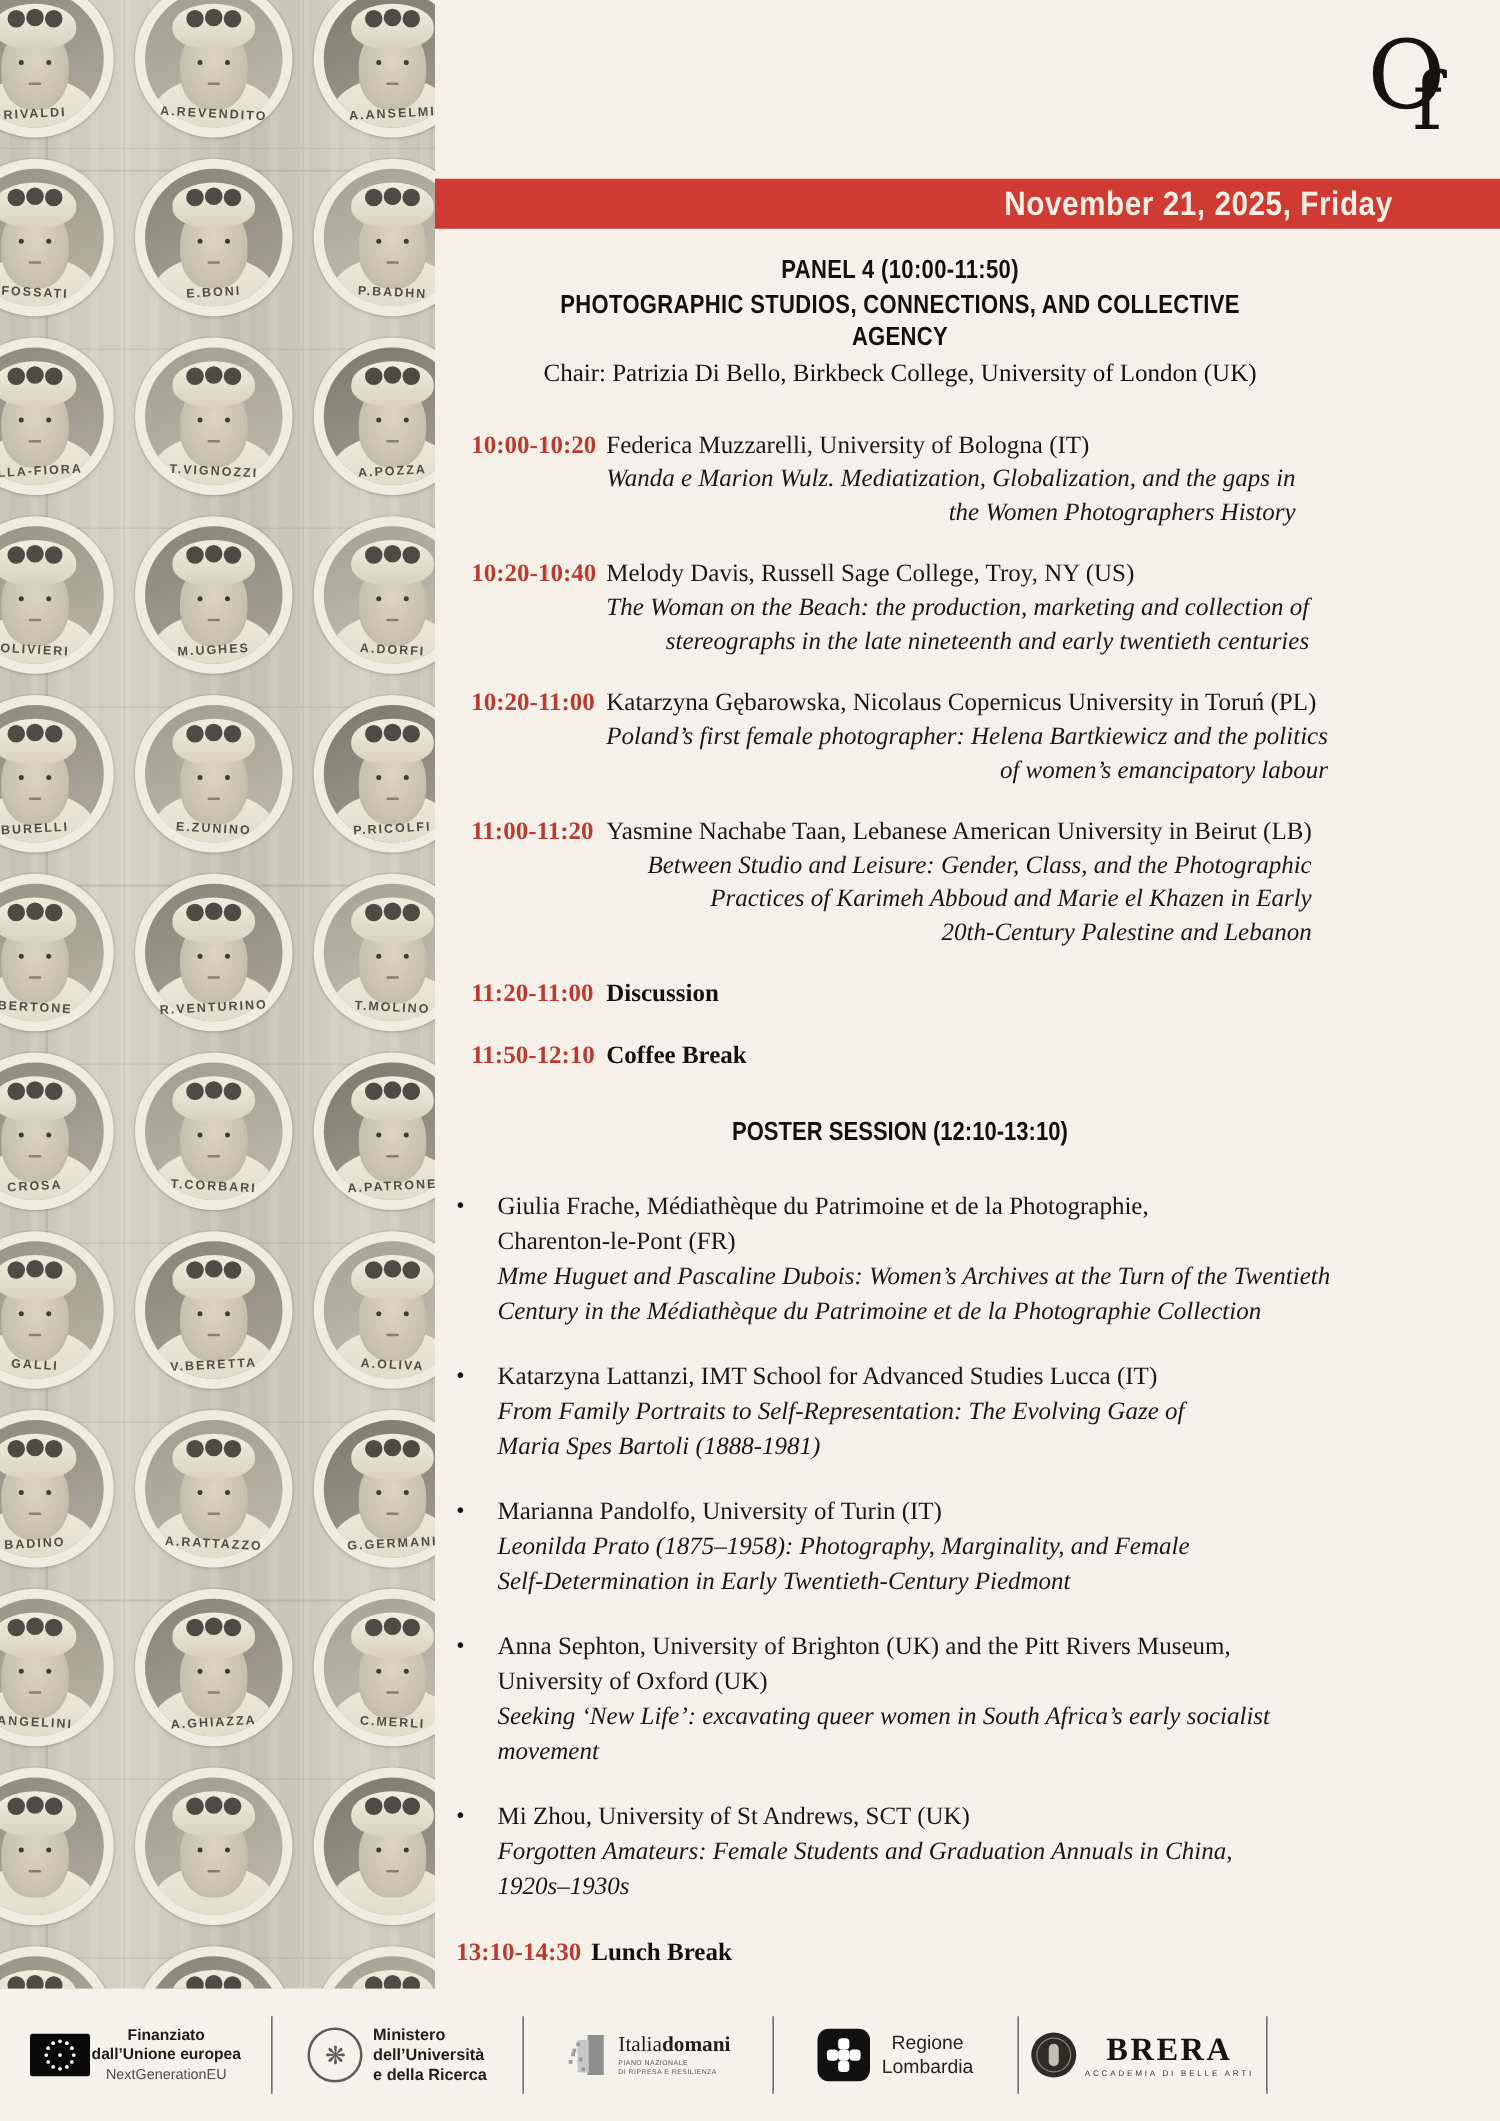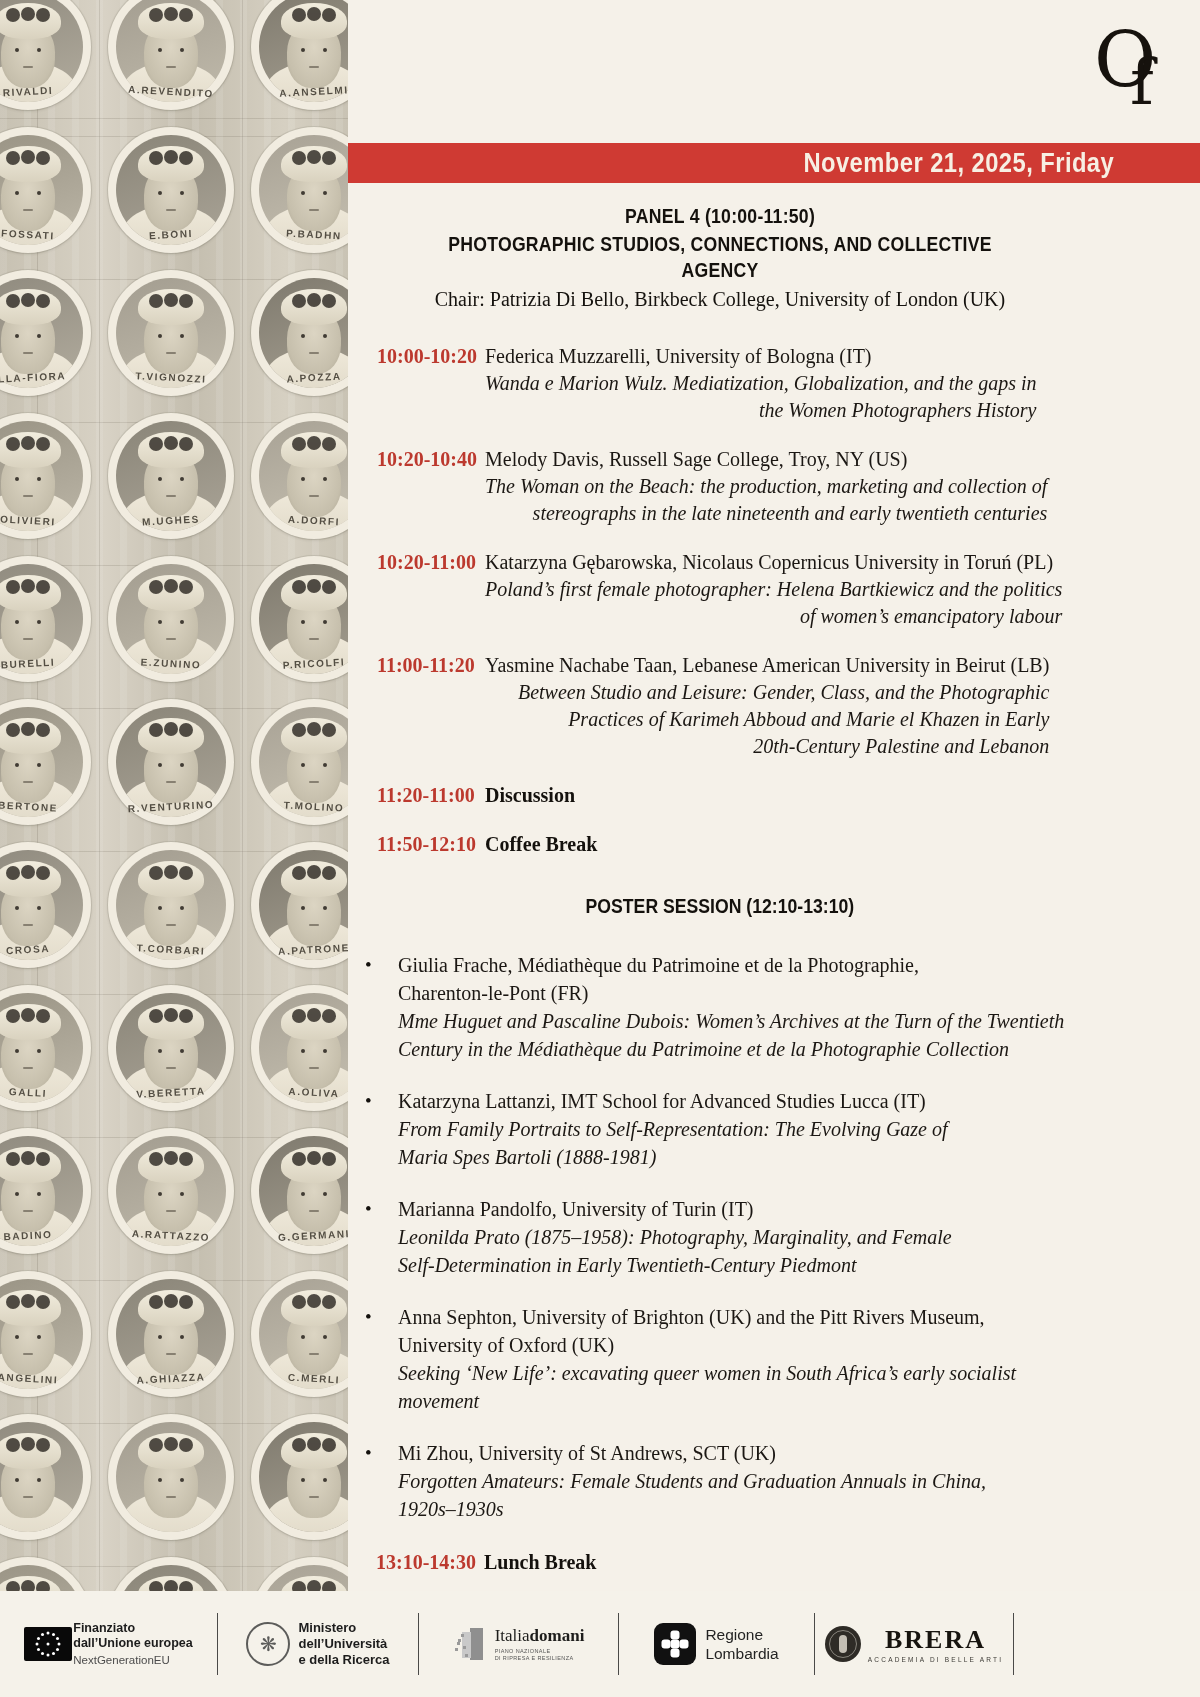--- a/index.html
+++ b/index.html
@@ -64,39 +64,39 @@
   .sbody.blk{font-weight:bold;color:#14110d;}
   .sess.gap{}
 
   .poster-head{text-align:center;margin-top:36px;}
   .poster-head .cond{font-size:21px;}
   .plist{margin-top:33px;padding-left:17px;}
   .pitem{display:flex;margin-bottom:24px;}
   .bullet{width:33px;flex:none;font-size:19px;line-height:28px;color:#14110d;}
   .pbody{font-size:20px;line-height:28px;max-width:700px;}
   .pbody .ttl{font-style:italic;}
-  .lunch{display:flex;margin-top:26px;padding-left:28px;}
+  .lunch{display:flex;margin-top:26px;padding-left:17px;}
   .lunch .lbl{font-weight:bold;font-size:20px;line-height:27px;color:#14110d;}
 
   
   .footer{position:absolute;left:0;top:1591px;width:1200px;height:106px;background:#f5f2ea;
           display:flex;align-items:center;}
   .fcell{display:flex;align-items:center;justify-content:center;height:100%;}
   .fdiv{width:1px;height:62px;background:#4a4a48;flex:none;}
   .f-sans{font-family:"Liberation Sans","DejaVu Sans",sans-serif;}
 
   .c1{width:217px;}.c2{width:200px;}.c3{width:199px;}.c4{width:195px;}.c5{width:198px;}.c6{width:190px;}
 
   .eu-flag{position:relative;width:48px;height:34px;background:#090909;border-radius:2px;flex:none;}
   .eu-stars{position:absolute;left:50%;top:50%;width:3px;height:3px;border-radius:50%;background:#fff;
     transform:translate(-50%,-50%);
     box-shadow:11px 0 0 #fff,9.5px 5.5px 0 #fff,5.5px 9.5px 0 #fff,0 11px 0 #fff,-5.5px 9.5px 0 #fff,
       -9.5px 5.5px 0 #fff,-11px 0 0 #fff,-9.5px -5.5px 0 #fff,-5.5px -9.5px 0 #fff,0 -11px 0 #fff,
       5.5px -9.5px 0 #fff,9.5px -5.5px 0 #fff;}
-  .eu-txt{margin-left:1px;font-size:12.5px;line-height:15px;font-weight:bold;color:#1c1c1c;}
+  .eu-txt{margin-left:1px;font-size:12.5px;line-height:15px;font-weight:bold;color:#1c1c1c;text-align:center;}
   .eu-txt .sub{font-weight:normal;color:#4c4c4c;font-size:11.5px;margin-top:2px;}
 
   .min-emblem{width:40px;height:40px;border:2px solid #5c5c5a;border-radius:50%;flex:none;
       display:flex;align-items:center;justify-content:center;color:#5c5c5a;font-size:20px;
       font-family:"DejaVu Sans",sans-serif;}
   .min-txt{margin-left:8px;font-size:13px;line-height:16px;font-weight:bold;color:#1c1c1c;}
 
   .itd-icon{position:relative;width:34px;height:40px;flex:none;}
   .itd-door{position:absolute;right:4px;top:4px;width:13px;height:32px;background:#8f8f8f;}
   .itd-door2{position:absolute;right:16px;top:8px;width:9px;height:26px;background:#c9c9c9;}
@@ -104,21 +104,21 @@
     box-shadow:4px -8px 0 #9a9a9a,-2px 6px 0 #9a9a9a,6px 4px 0 #9a9a9a,1px -3px 0 #9a9a9a,8px 12px 0 #9a9a9a;}
   .itd-txt{margin-left:8px;}
   .itd-name{font-size:17px;color:#1d1d1b;}
   .itd-name b{font-weight:bold;}
   .itd-sub{font-family:"Liberation Sans",sans-serif;font-size:5.5px;letter-spacing:.4px;color:#555;margin-top:2px;line-height:7px;}
 
   .reg-box{width:42px;height:42px;background:#111;border-radius:9px;position:relative;flex:none;}
   .reg-rosa{position:absolute;left:50%;top:50%;width:9px;height:9px;border-radius:3px;background:#fff;
     transform:translate(-50%,-50%);
     box-shadow:0 -9px 0 #fff,0 9px 0 #fff,-9px 0 0 #fff,9px 0 0 #fff;}
-  .reg-txt{margin-left:9px;font-size:15.5px;line-height:19px;color:#242424;}
+  .reg-txt{margin-left:9px;font-size:15.5px;line-height:19px;color:#242424;text-align:center;}
 
   .brera-emblem{width:36px;height:36px;border-radius:50%;background:#2e2b26;flex:none;position:relative;}
   .brera-emblem::after{content:"";position:absolute;inset:4px;border-radius:50%;border:1px solid rgba(245,240,228,.45);}
   .brera-emblem::before{content:"";position:absolute;left:14px;top:9px;width:8px;height:18px;border-radius:4px;
       background:rgba(245,240,228,.75);}
   .brera-txt{margin-left:7px;text-align:center;}
   .brera-name{font-family:"Liberation Serif",serif;font-size:26px;letter-spacing:2px;color:#17140f;font-weight:bold;}
   .brera-sub{font-family:"Liberation Sans",sans-serif;font-size:6.5px;letter-spacing:2.2px;color:#3c3a35;margin-top:1px;}
 
   .imt-box{border:1.5px solid #2e2e2e;border-left:none;padding:6px 6px 6px 2px;flex:none;}

